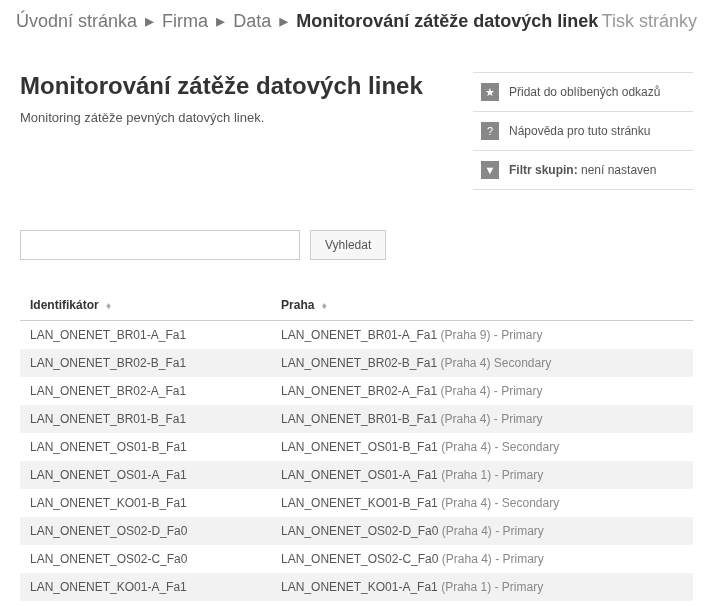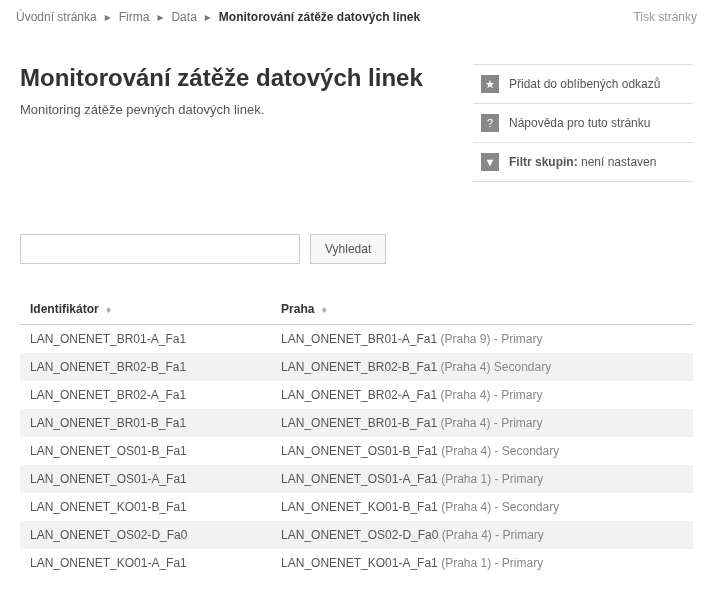--- a/index.html
+++ b/index.html
@@ -1,34 +1,34 @@
 <!DOCTYPE html>
 <html><head>
 <meta charset="utf-8">
 <style>
   * { box-sizing: border-box; margin: 0; padding: 0; }
   body { font-family: Arial, sans-serif; font-size: 12px; color: #333; background: #fff; width: 713px; }
-  .top-bar { display: flex; justify-content: space-between; align-items: center; padding: 10px 16px; color: #777; font-size: 12px; }
+  .top-bar { display: flex; justify-content: space-between; align-items: center; padding: 10px 16px; color: #777; font-size: 18px; }
   .breadcrumb-list { display: flex; align-items: center; gap: 8px; }
   .breadcrumb-link { color: #777; text-decoration: none; cursor: pointer; }
   .breadcrumb-current { color: #333; font-weight: bold; }
   .breadcrumb-sep { color: #777; }
   .print-link { color: #999; cursor: pointer; }
   .content { padding: 0 20px 20px 20px; }
   .header-row { display: flex; justify-content: space-between; align-items: flex-start; margin-top: 30px; }
   .title-block { flex: 1; }
   .page-title { font-size: 24px; font-weight: bold; color: #333; margin-bottom: 10px; }
   .page-subtitle { font-size: 13px; color: #555; }
   .side-actions { width: 220px; margin-left: 20px; }
   .side-action { display: flex; align-items: center; padding: 10px 8px; border-bottom: 1px solid #ddd; color: #555; font-size: 12px; cursor: pointer; }
   .side-action:first-child { border-top: 1px solid #ddd; }
   .side-icon { width: 18px; height: 18px; background: #888; display: flex; align-items: center; justify-content: center; margin-right: 10px; color: #fff; font-size: 11px; flex-shrink: 0; }
   .filter-bold { font-weight: bold; }
   .filter-normal { font-weight: normal; }
-  .search-row { display: flex; align-items: center; margin-top: 52px; gap: 10px; }
+  .search-row { display: flex; align-items: center; margin-top: 40px; gap: 10px; }
   .search-input { width: 280px; height: 30px; border: 1px solid #ccc; padding: 0 8px; font-size: 12px; }
   .search-btn { height: 30px; padding: 0 14px; border: 1px solid #ccc; background: #f7f7f7; color: #555; font-size: 12px; cursor: pointer; }
   table { width: 100%; border-collapse: collapse; margin-top: 30px; font-size: 12px; }
   thead th { text-align: left; padding: 8px 10px; border-bottom: 1px solid #ccc; color: #333; font-weight: bold; background: #fff; }
   .sort-icon { color: #aaa; margin-left: 4px; font-size: 10px; }
   tbody td { padding: 7px 10px; color: #555; }
   tbody tr:nth-child(even) td { background: #f2f2f2; }
   .desc-sub { color: #888; }
 </style>
 </head>
@@ -116,19 +116,23 @@
         </tr>
         <tr>
           <td>LAN_ONENET_KO01-B_Fa1</td>
           <td><span>LAN_ONENET_KO01-B_Fa1</span><span class="desc-sub"> (Praha 4) - Secondary</span></td>
         </tr>
         <tr>
           <td>LAN_ONENET_OS02-D_Fa0</td>
           <td><span>LAN_ONENET_OS02-D_Fa0</span><span class="desc-sub"> (Praha 4) - Primary</span></td>
         </tr>
         <tr>
+          <td>LAN_ONENET_OS02-C_Fa0</td>
+          <td><span>LAN_ONENET_OS02-C_Fa0</span><span class="desc-sub"> (Praha 4) - Primary</span></td>
+        </tr>
+        <tr>
           <td>LAN_ONENET_KO01-A_Fa1</td>
           <td><span>LAN_ONENET_KO01-A_Fa1</span><span class="desc-sub"> (Praha 1) - Primary</span></td>
         </tr>
       </tbody>
   </table>
 
 </div>
 
 </body></html>

